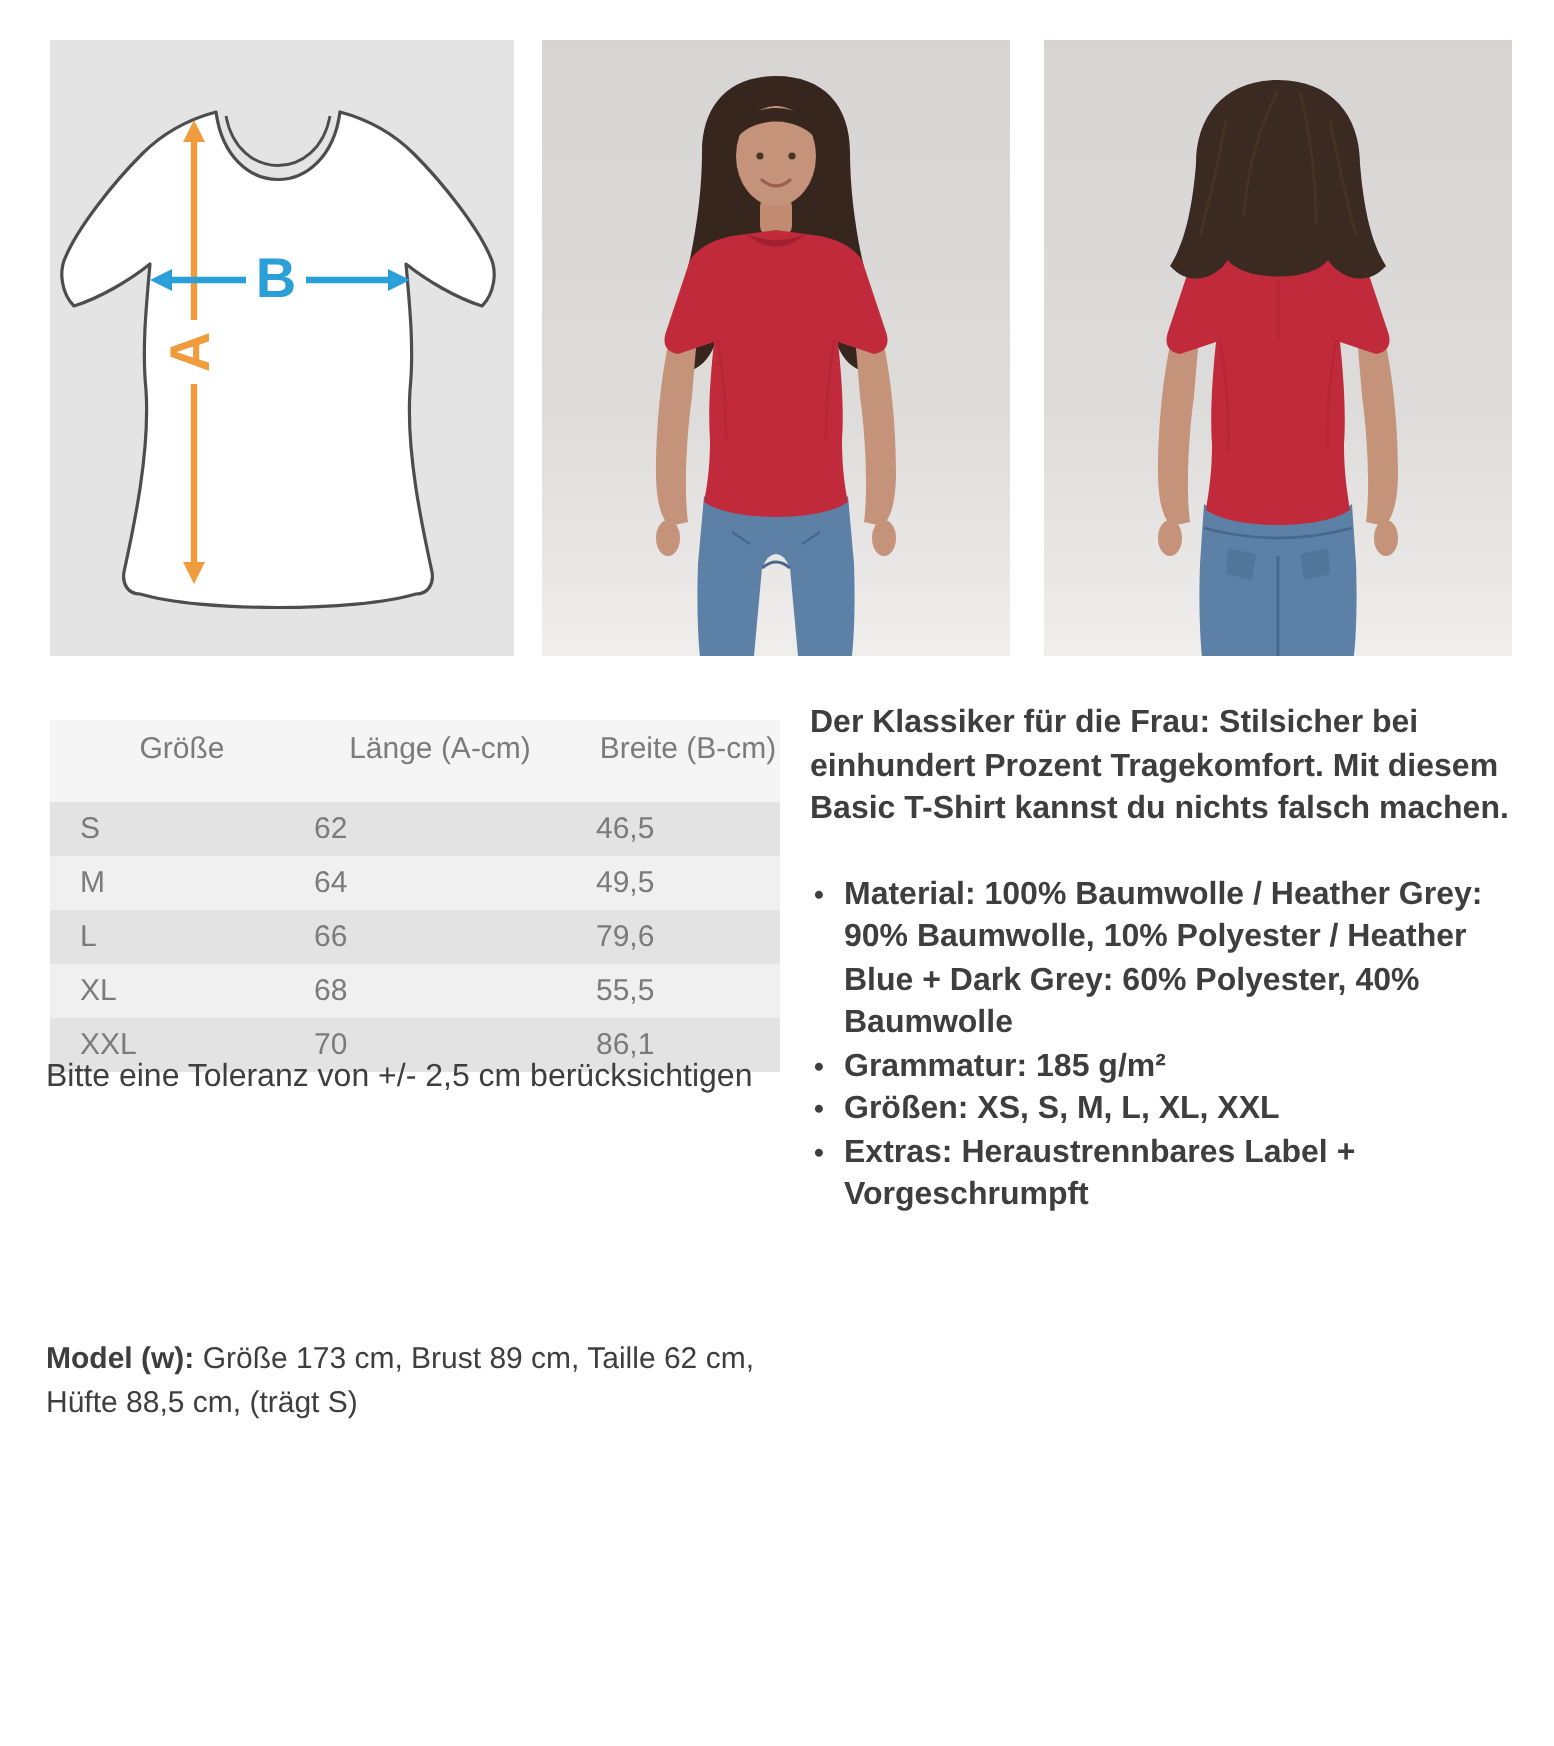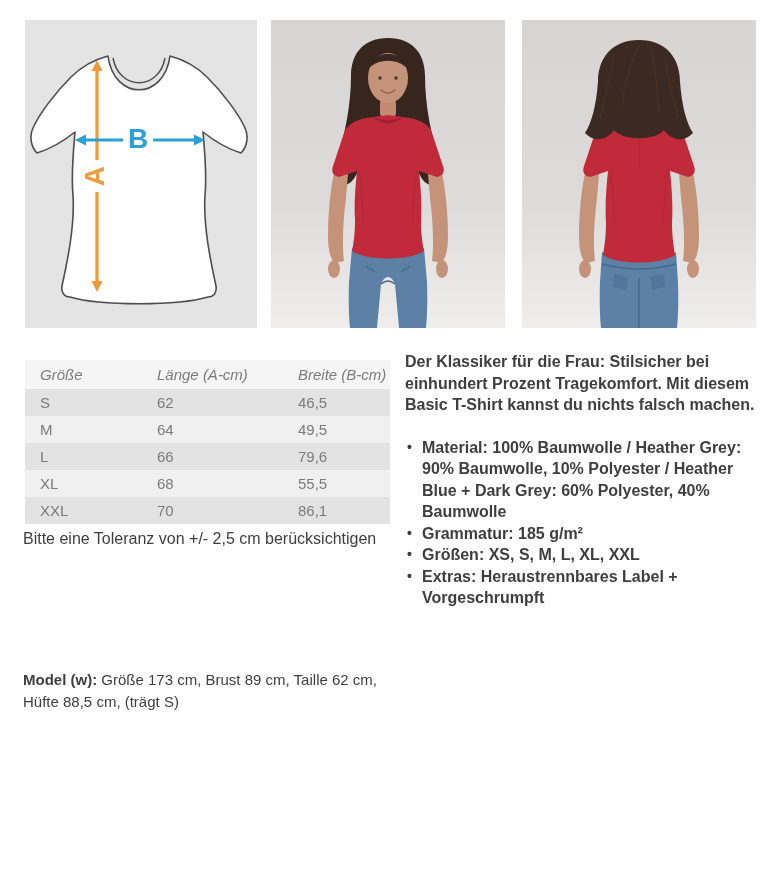--- a/index.html
+++ b/index.html
@@ -15,21 +15,21 @@
   .panel-back{left:522px;width:234px;}
 
   
   table.size-table{
     position:absolute;left:25px;top:360px;width:365px;
     border-collapse:collapse;table-layout:fixed;
     font-size:15px;color:#7b7b7b;
   }
   .size-table col.c1{width:117px;} .size-table col.c2{width:141px;} .size-table col.c3{width:107px;}
   .size-table th{
-    font-weight:400;text-align:left;background:#f5f5f5;height:29px;padding:0 0 0 15px;font-style:italic;
+    font-weight:400;text-align:center;background:#f5f5f5;height:29px;padding:0 0 12px 15px;
   }
   .size-table td{height:27px;padding:0 0 0 15px;}
   .size-table tbody tr:nth-child(odd) td{background:#e3e3e3;}
   .size-table tbody tr:nth-child(even) td{background:#f0f0f0;}
 
   .tolerance{position:absolute;left:23px;top:528px;width:380px;font-size:16px;line-height:22px;}
   .model-info{position:absolute;left:23px;top:669px;width:378px;font-size:15px;line-height:22px;}
   .model-info .model-label{font-weight:700;}
 
   

